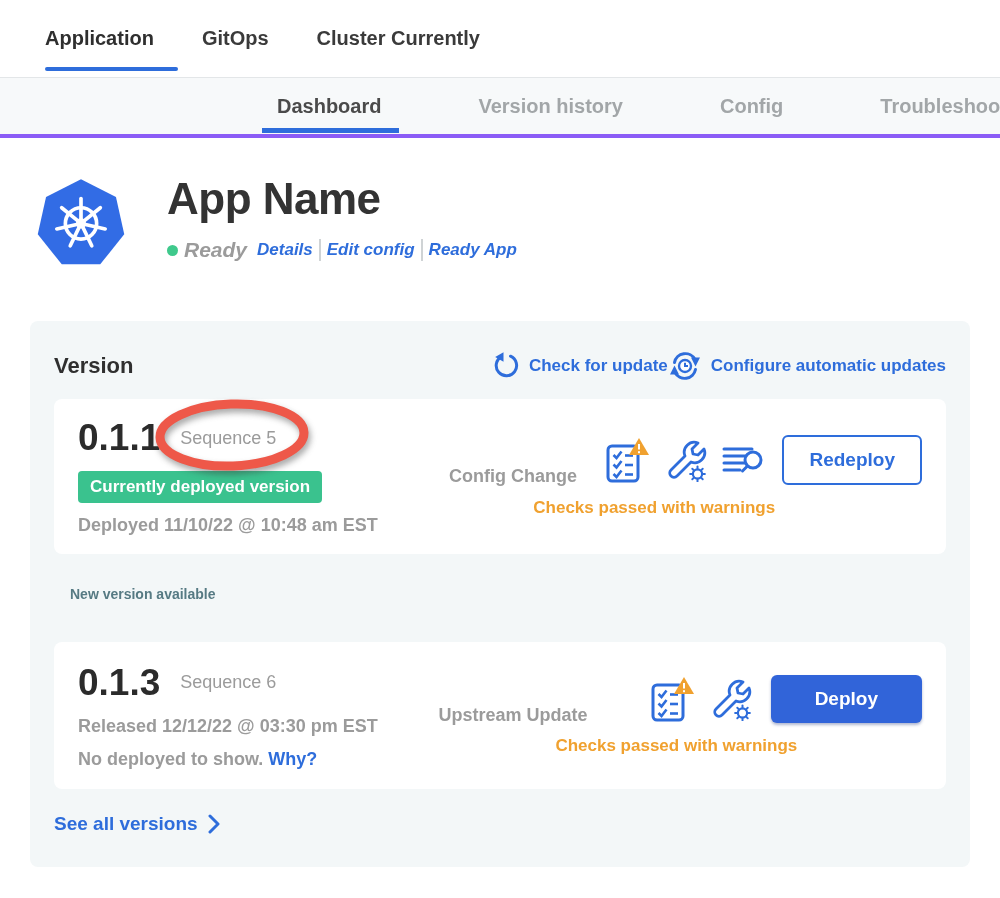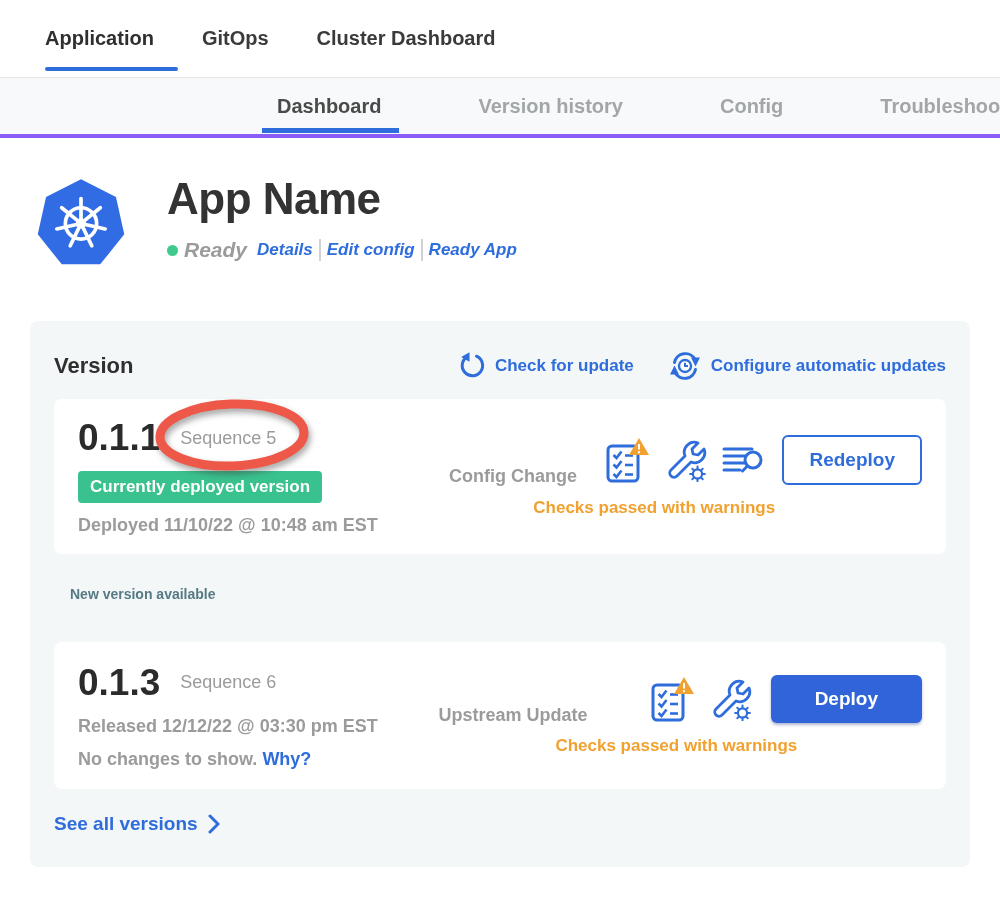--- a/index.html
+++ b/index.html
@@ -31,21 +31,21 @@
   .status-dot { width:11px; height:11px; border-radius:50%; background:#3fc98c; }
   .status-text { font-size:21px; font-weight:700; color:#9b9b9b; margin-right:4px; }
   .hlink { font-size:17px; font-weight:700; color:#2e6ddb; cursor:pointer; }
   .vdiv { width:2px; height:22px; background:#cfd3d5; }
 
   
   .version-section { margin:50px 30px 0; background:#f3f7f8; border-radius:8px;
     padding:28px 24px 32px; }
   .vs-header { display:flex; align-items:center; }
   .vs-title { font-size:22px; font-weight:800; color:#2f2f2f; }
-  .vs-actions { margin-left:auto; display:flex; gap:34px; align-items:center; }
+  .vs-actions { margin-left:auto; display:flex; align-items:center; }
   .vs-action { display:flex; gap:9px; align-items:center; color:#2e6ddb;
     font-weight:700; font-size:17px; cursor:pointer; }
 
   .card { background:#fff; border-radius:8px; padding:18px 24px; display:flex; align-items:center; }
   .card-current { margin-top:16px; height:155px; position:relative; }
   .card-available { margin-top:40px; height:147px; }
 
   .col-left { width:345px; }
   .ver-row { display:flex; align-items:center; gap:20px; }
   .ver-num { font-size:37px; font-weight:800; color:#2b2b2b; }
@@ -76,21 +76,21 @@
     filter:drop-shadow(2px 4px 3px rgba(60,60,60,.45)); }
 
   svg { display:block; }
 </style>
 </head>
 <body>
 
 <nav class="topnav">
   <div class="tab active">Application</div>
   <div class="tab">GitOps</div>
-  <div class="tab">Cluster Dashboard</div>
+  <div class="tab">Cluster Currently</div>
 </nav>
 
 <nav class="subnav">
   <div class="tab active">Dashboard</div>
   <div class="tab">Version history</div>
   <div class="tab">Config</div>
   <div class="tab">Troubleshoot</div>
 </nav>
 
 <header class="app-header">
@@ -210,21 +210,21 @@
   <div class="section-sub">New version available</div>
 
   <div class="card card-available">
     <div class="col-left">
       <div class="ver-row">
         <span class="ver-num">0.1.3</span>
         <span class="seq">Sequence 6</span>
       </div>
       <div class="meta">Released 12/12/22 @ 03:30 pm EST</div>
       <div class="meta">
-        <span>No changes to show.</span>
+        <span>No deployed to show.</span>
         <span class="why">Why?</span>
       </div>
     </div>
     <div class="col-mid">Upstream Update</div>
     <div class="col-right">
       <div class="right-row">
         <div class="icon-group">
           <svg width="44" height="48" viewBox="0 0 44 48">
             <rect x="2" y="10" width="30" height="35" rx="4" fill="none" stroke="#2e6ddb" stroke-width="3"></rect>
             <path d="M7.5 19 l3 3 l5 -6.5" fill="none" stroke="#2e6ddb" stroke-width="2.6"></path>

